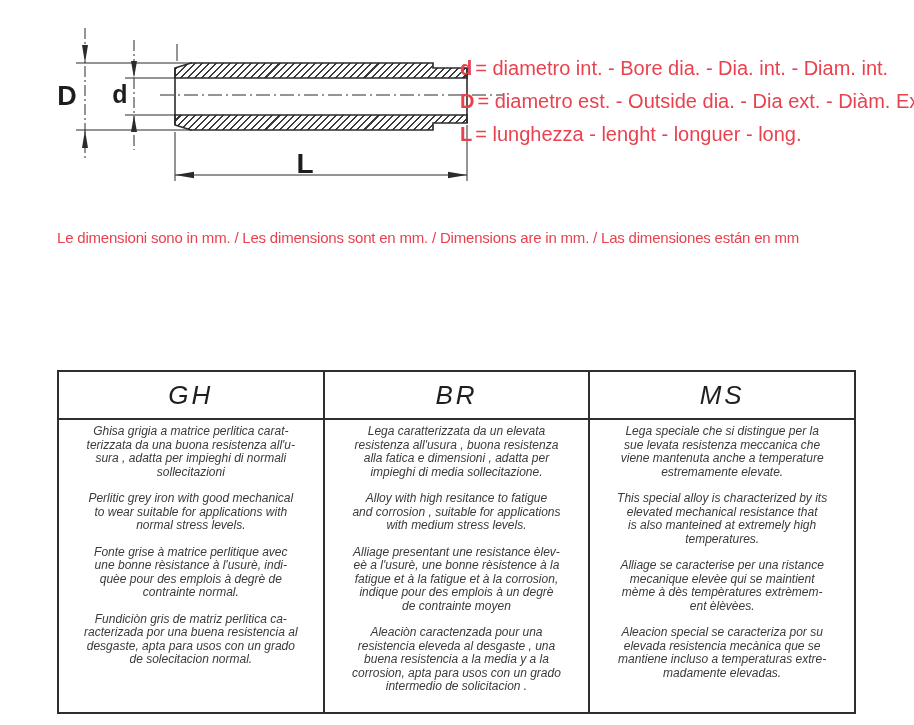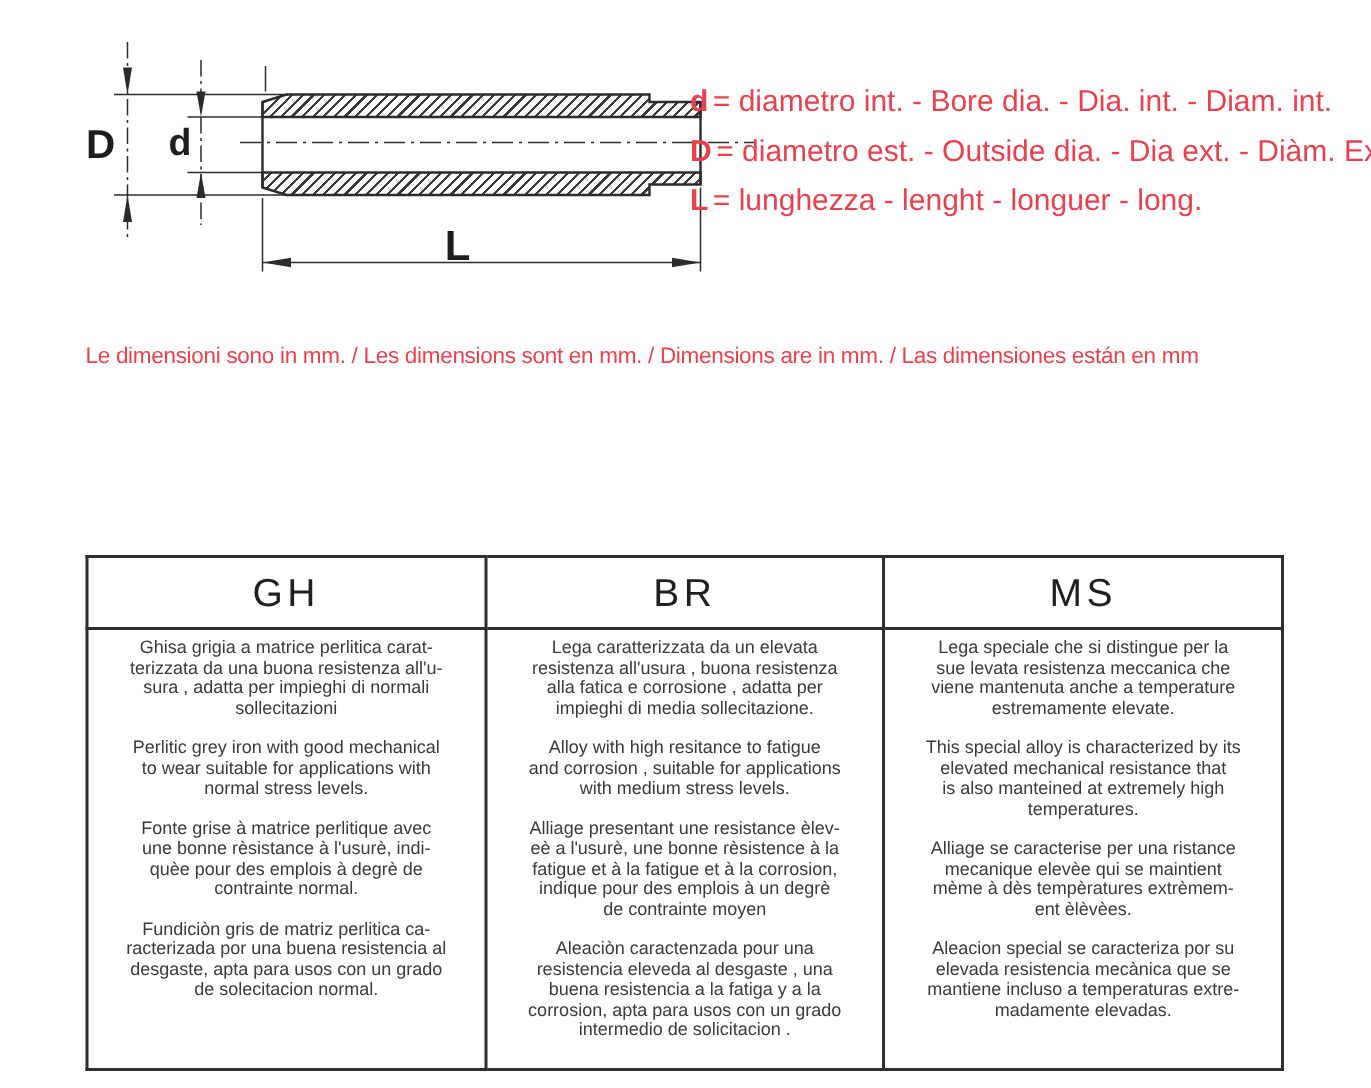--- a/index.html
+++ b/index.html
@@ -20,21 +20,21 @@
   .legend{position:absolute;left:460px;top:60px;font-size:20px;line-height:16px;}
   .legend-row{margin-bottom:17px;white-space:nowrap;}
   .legend-sym{font-weight:bold;margin-right:3px;}
 
   
   .note{position:absolute;left:57px;top:229px;font-size:15px;letter-spacing:-0.2px;
         white-space:nowrap;text-align:right;}
 
   
   table.materials{position:absolute;left:57px;top:370px;width:799px;
-        border-collapse:collapse;table-layout:fixed;}
+        border-collapse:collapse;table-layout:fixed;font-style:italic;}
   table.materials th{border:2px solid #2e2e2e;height:44px;font-size:26px;font-weight:400;
         letter-spacing:3px;color:#1f1f1f;text-align:center;vertical-align:middle;}
   table.materials td{border:2px solid #2e2e2e;height:276px;vertical-align:top;
         padding:5px 7px;font-size:12px;line-height:13.5px;color:#3a3a3a;}
   table.materials td p{margin:0 0 13px 0;white-space:pre-line;text-align:center;}
 </style>
 </head>
 <body>
 
 <div class="page">
@@ -115,33 +115,33 @@
 quèe pour des emplois à degrè de
 contrainte normal.</p>
           <p>Fundiciòn gris de matriz perlitica ca-
 racterizada por una buena resistencia al
 desgaste, apta para usos con un grado
 de solecitacion normal.</p>
         </td>
         <td>
           <p>Lega caratterizzata da un elevata
 resistenza all'usura , buona resistenza
-alla fatica e corrosione , adatta per
+alla fatica e dimensioni , adatta per
 impieghi di media sollecitazione.</p>
           <p>Alloy with high resitance to fatigue
 and corrosion , suitable for applications
 with medium stress levels.</p>
           <p>Alliage presentant une resistance èlev-
 eè a l'usurè, une bonne rèsistence à la
 fatigue et à la fatigue et à la corrosion,
 indique pour des emplois à un degrè
 de contrainte moyen</p>
           <p>Aleaciòn caractenzada pour una
 resistencia eleveda al desgaste , una
-buena resistencia a la fatiga y a la
+buena resistencia a la media y a la
 corrosion, apta para usos con un grado
 intermedio de solicitacion .</p>
         </td>
         <td>
           <p>Lega speciale che si distingue per la
 sue levata resistenza meccanica che
 viene mantenuta anche a temperature
 estremamente elevate.</p>
           <p>This special alloy is characterized by its
 elevated mechanical resistance that

